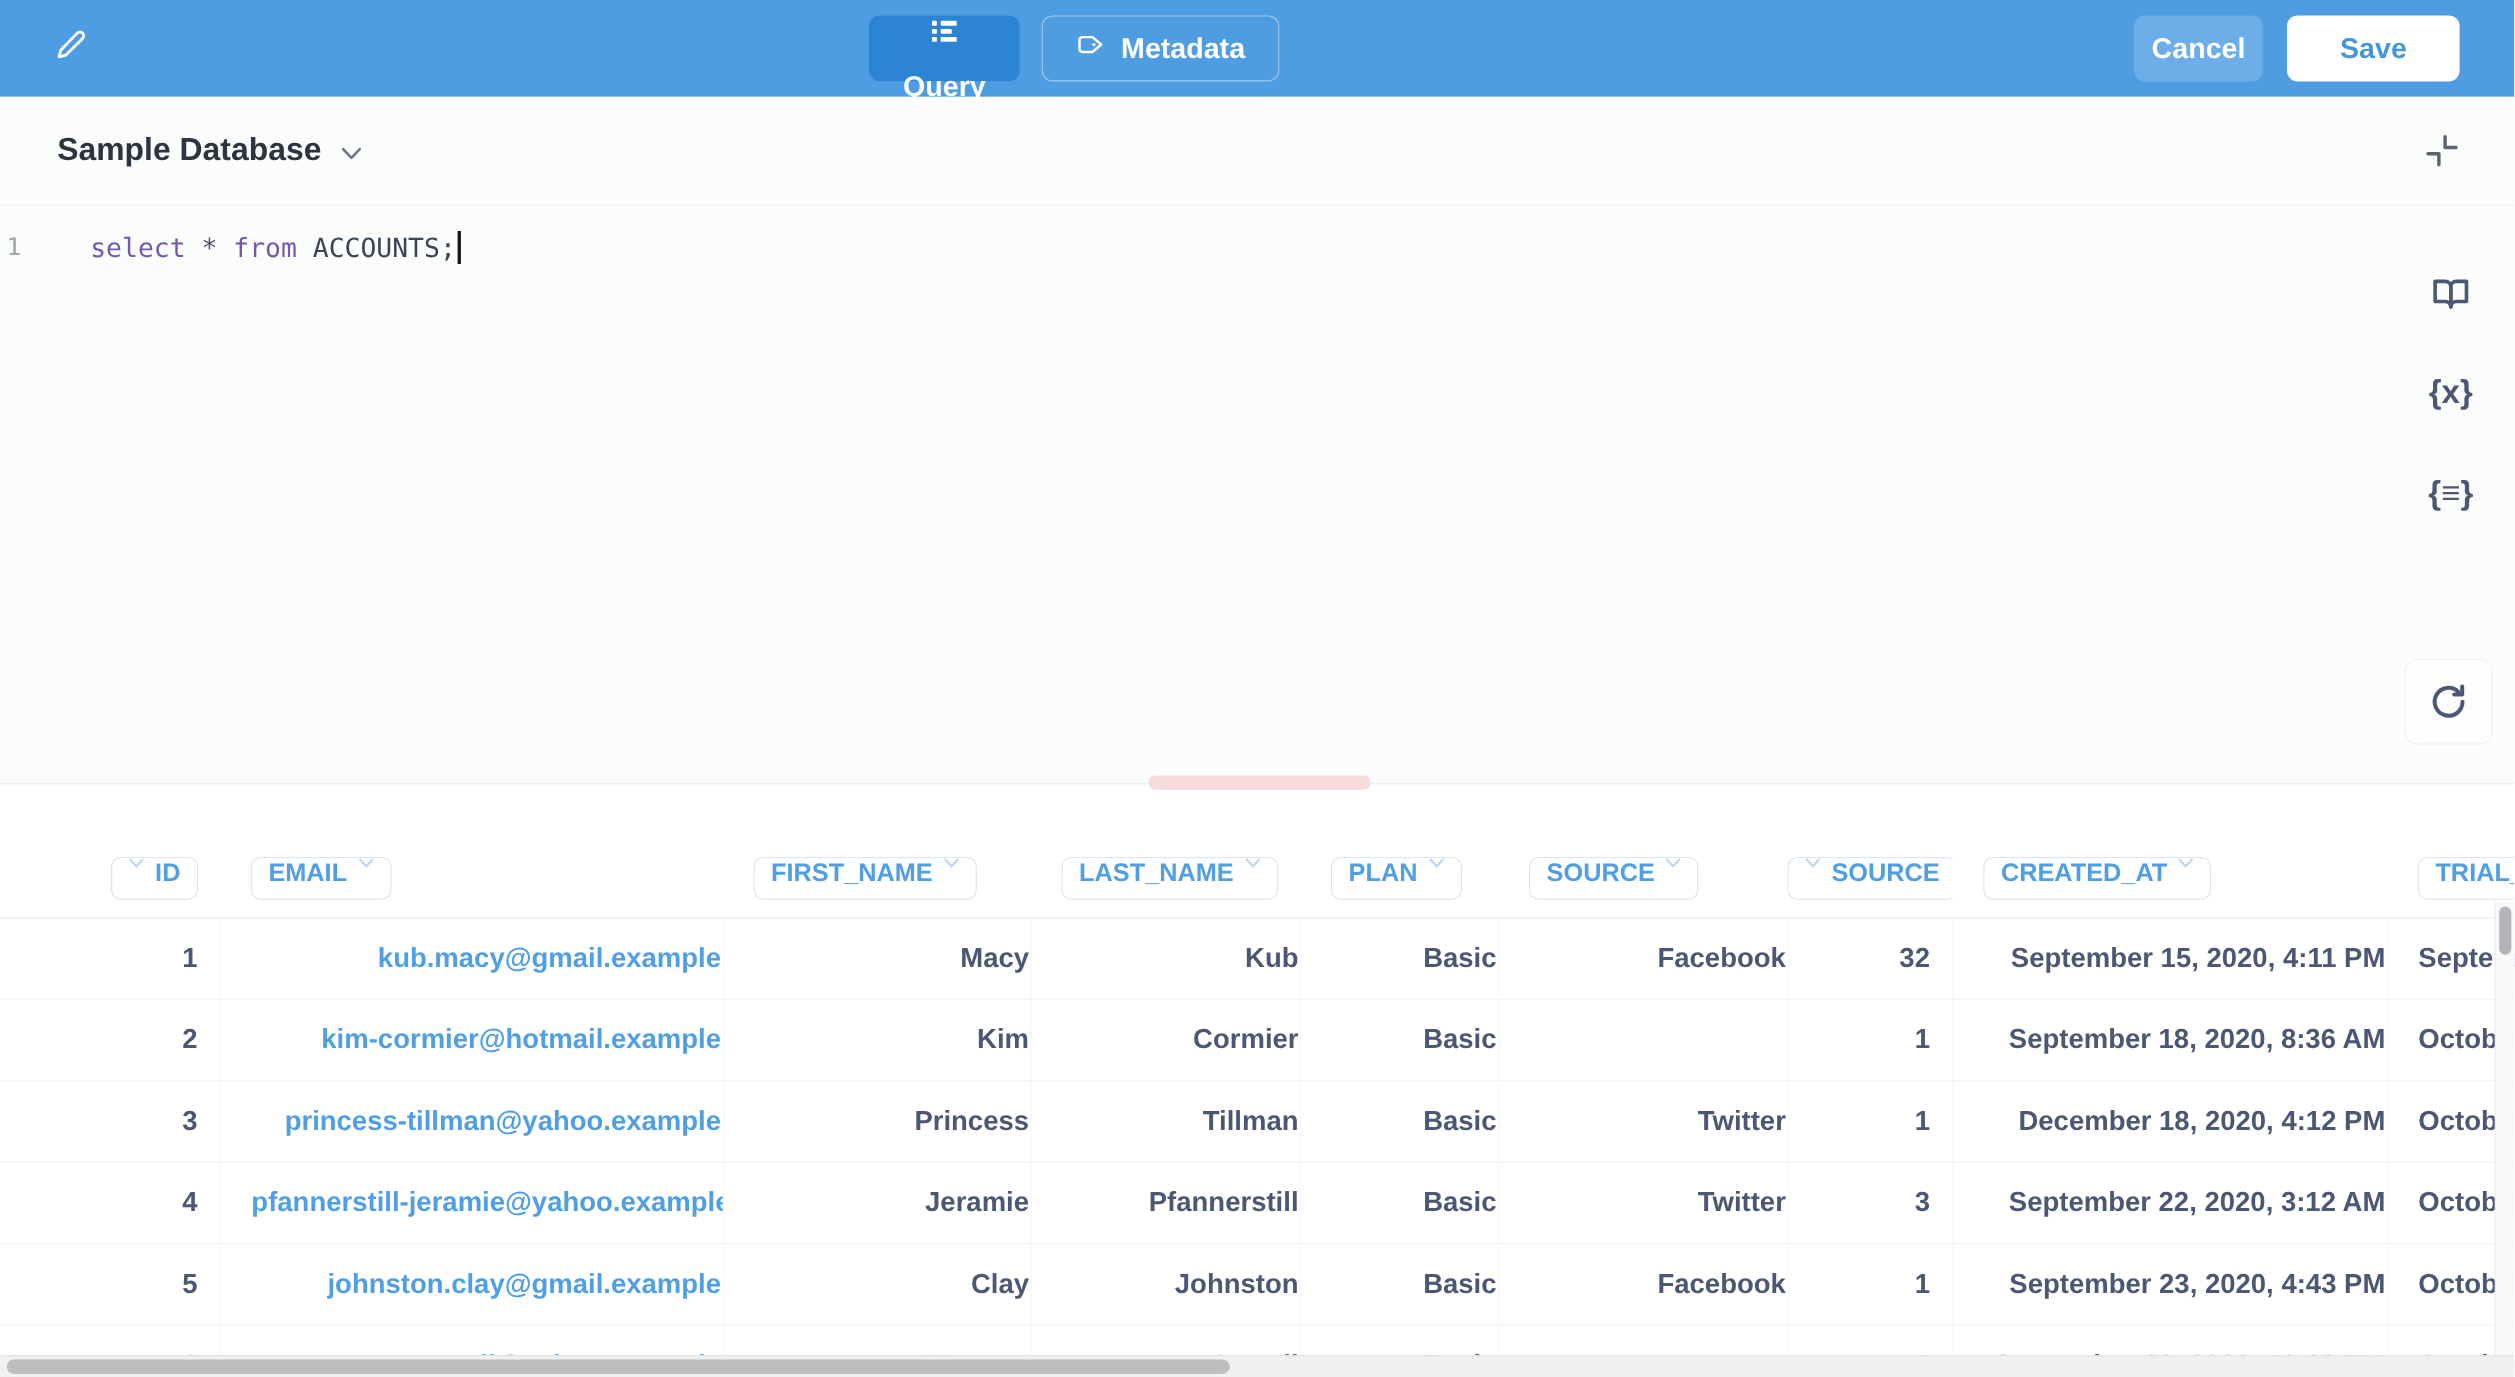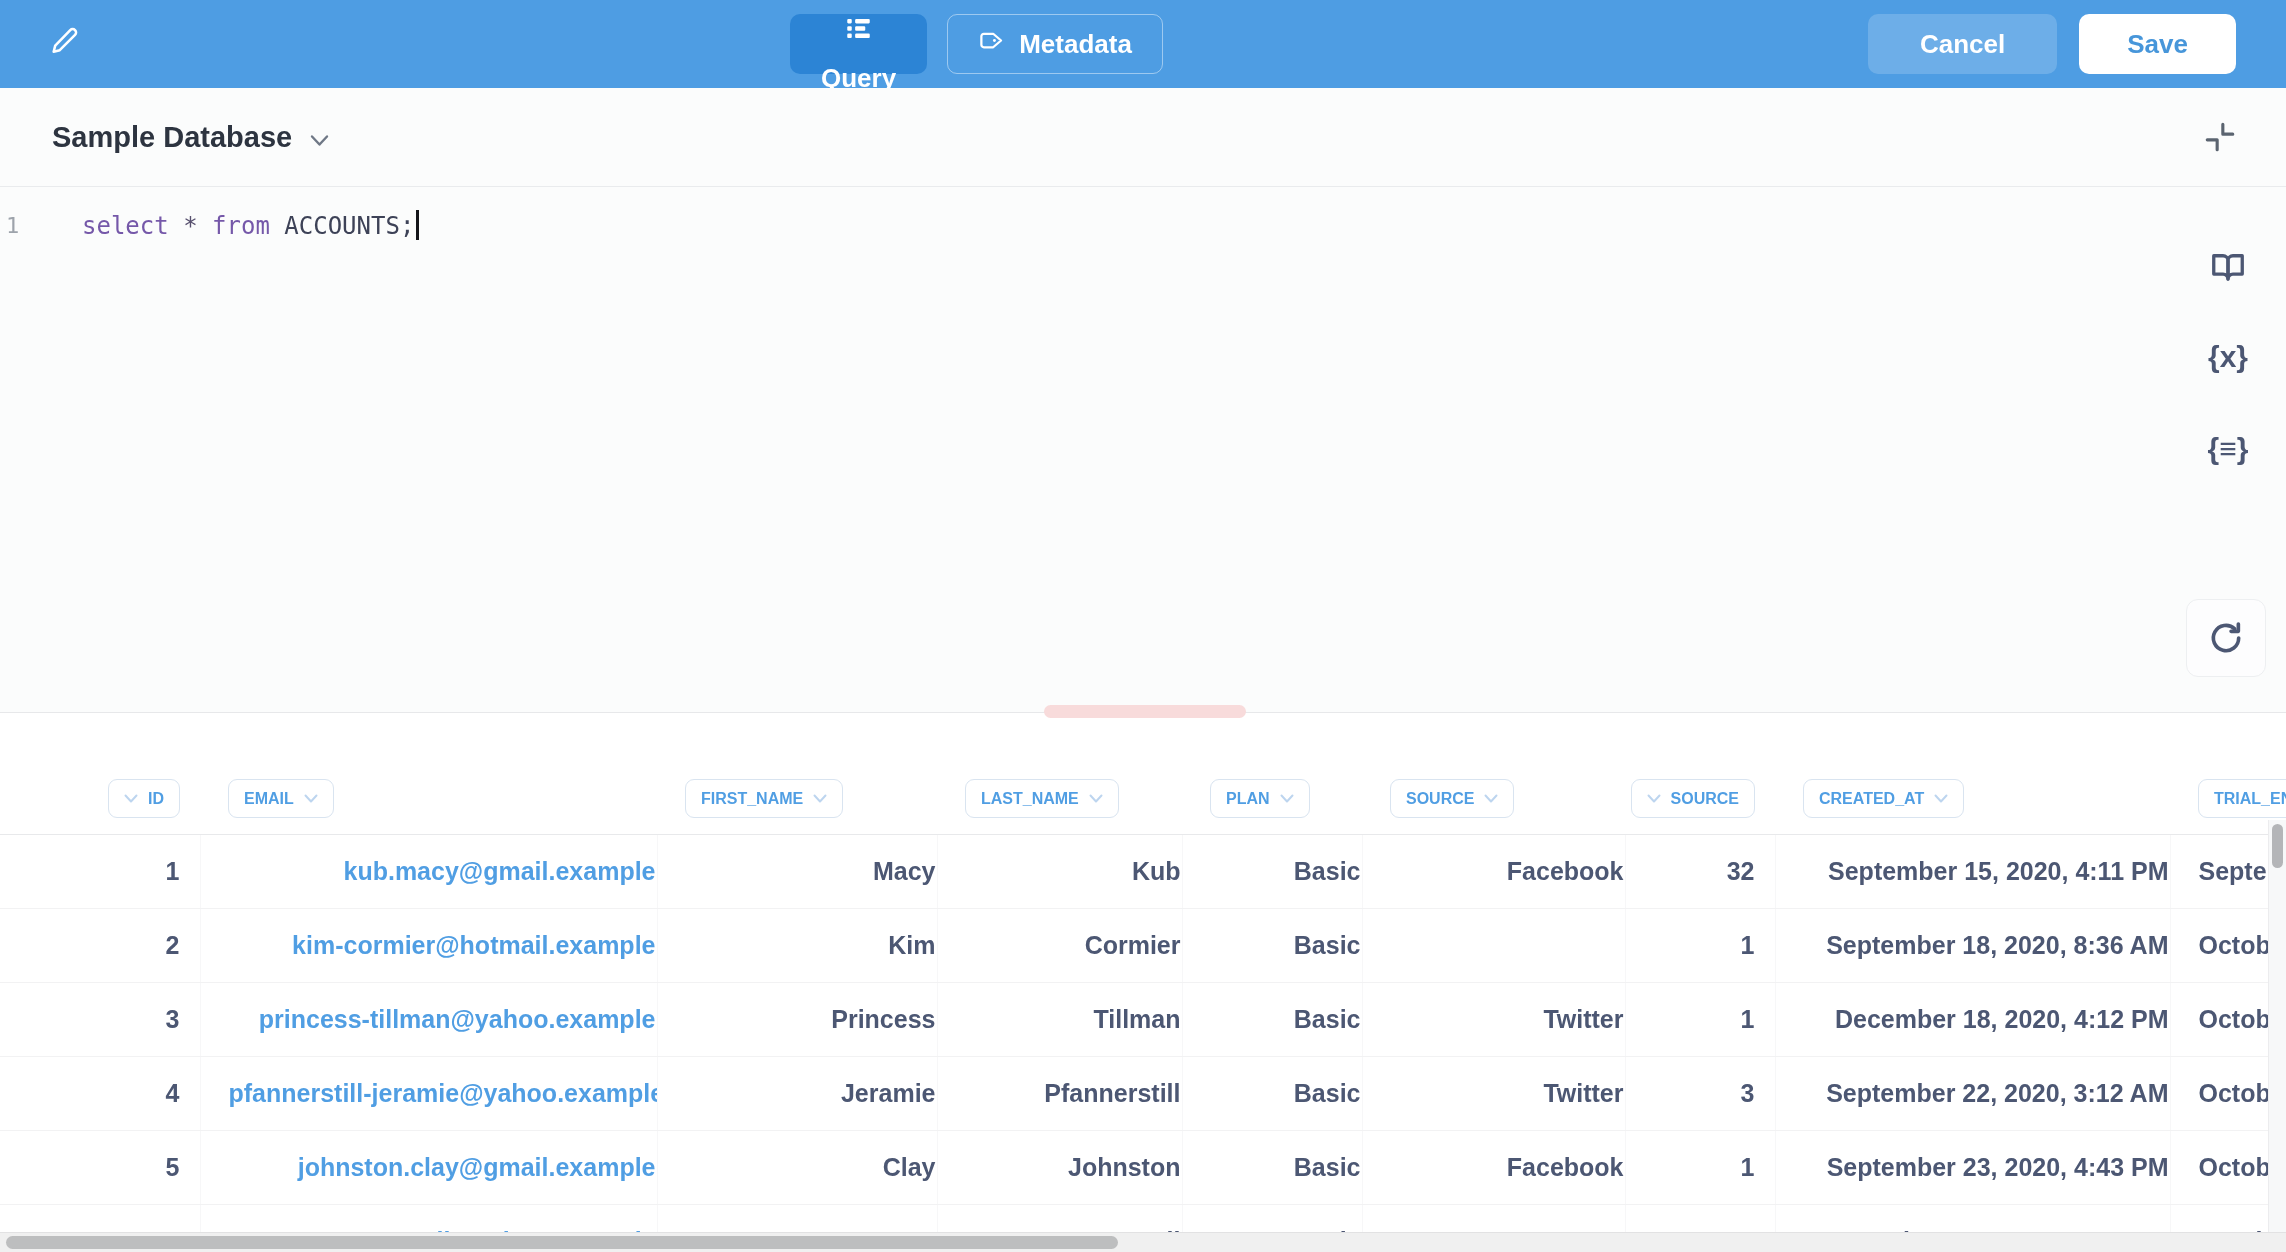--- a/index.html
+++ b/index.html
@@ -10,21 +10,21 @@
   .topbar{position:absolute;top:0;left:0;right:0;height:88px;background:#4e9de3;}
   .pencil{position:absolute;left:48px;top:24px;width:36px;height:40px;}
   .tabgroup{position:absolute;left:790px;top:14px;display:flex;gap:20px;}
   .tab{display:flex;align-items:center;gap:14px;height:60px;padding:0 30px;border-radius:10px;
        font-size:26px;font-weight:700;color:#fff;background:transparent;border:1px solid transparent;cursor:pointer;}
   .tab.active{background:#2c84d5;flex-direction:column;}
   .tab.ghost{border:1px solid rgba(255,255,255,.45);}
   .actions{position:absolute;right:50px;top:14px;display:flex;gap:22px;}
   .btn{height:60px;border:none;border-radius:10px;font-size:26px;font-weight:700;cursor:pointer;
        font-family:"Liberation Sans",sans-serif;}
-  .btn.cancel{background:rgba(255,255,255,.18);color:#fff;padding:0 52px;}
+  .btn.cancel{background:rgba(255,255,255,.18);color:#fff;padding:0 16px;}
   .btn.save{background:#ffffff;color:#4796da;padding:0 48px;text-align:right;}
 
   
   .dbbar{position:absolute;top:88px;left:0;right:0;height:99px;background:#fbfcfc;
          border-bottom:1px solid #e9ebed;box-sizing:border-box;}
   .dbselect{position:absolute;left:52px;top:50%;transform:translateY(-50%);display:flex;align-items:center;
             gap:18px;font-size:29px;font-weight:700;color:#2d3440;cursor:pointer;}
   .contract-btn{position:absolute;right:42px;top:50%;transform:translateY(-50%);width:48px;height:48px;
                 background:none;border:none;cursor:pointer;display:flex;align-items:center;justify-content:center;}
 
@@ -53,22 +53,22 @@
             background:#f8dbdb;z-index:5;cursor:row-resize;}
 
   
   .results{position:absolute;top:712px;left:0;right:0;bottom:0;background:#fff;
            border-top:1px solid #e7e8ea;box-sizing:border-box;overflow:hidden;}
   table{border-collapse:collapse;table-layout:fixed;width:2286px;}
   th{height:105px;vertical-align:bottom;padding:0 0 16px 0;border-bottom:1px solid #e8e9eb;
      overflow:hidden;white-space:nowrap;}
   th.left{text-align:left;padding-left:28px;}
   th.right{text-align:right;padding-right:20px;}
-  .pill{display:inline-flex;align-items:center;gap:10px;height:37px;padding:0 15px;border:1px solid #d9e4f0;
-        border-radius:9px;color:#509ee3;font-size:16px;font-weight:700;background:#fff;cursor:pointer;
+  .pill{display:inline-flex;gap:10px;height:37px;padding:0 15px;border:1px solid #d9e4f0;
+        border-radius:9px;color:#509ee3;font-size:23px;font-weight:700;background:#fff;cursor:pointer;
         white-space:nowrap;margin-top:16px;}
   td{height:71px;border-bottom:1px solid #f2f2f3;border-right:1px solid #f7f7f8;
      font-size:25px;font-weight:700;color:#4c5773;white-space:nowrap;overflow:hidden;cursor:pointer;}
   td.left{text-align:right;padding-left:28px;}
   td.right{text-align:right;padding-right:20px;}
   td.link{color:#509ee3;}
 
   
   .vscroll{position:absolute;right:0;top:820px;bottom:20px;width:18px;background:#f7f8f9;
            border-left:1px solid #ececee;box-sizing:border-box;z-index:6;}

